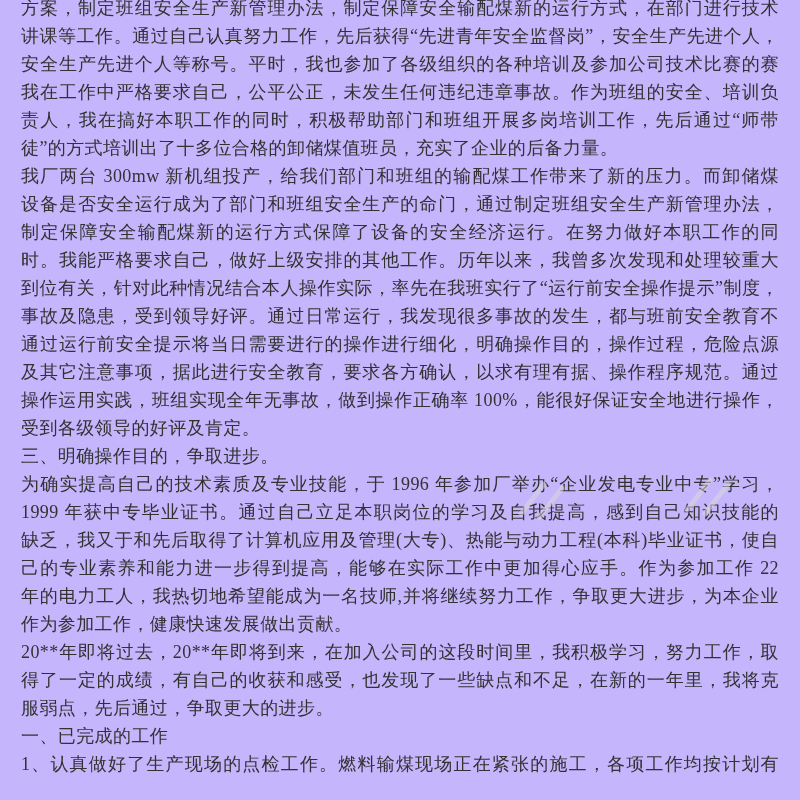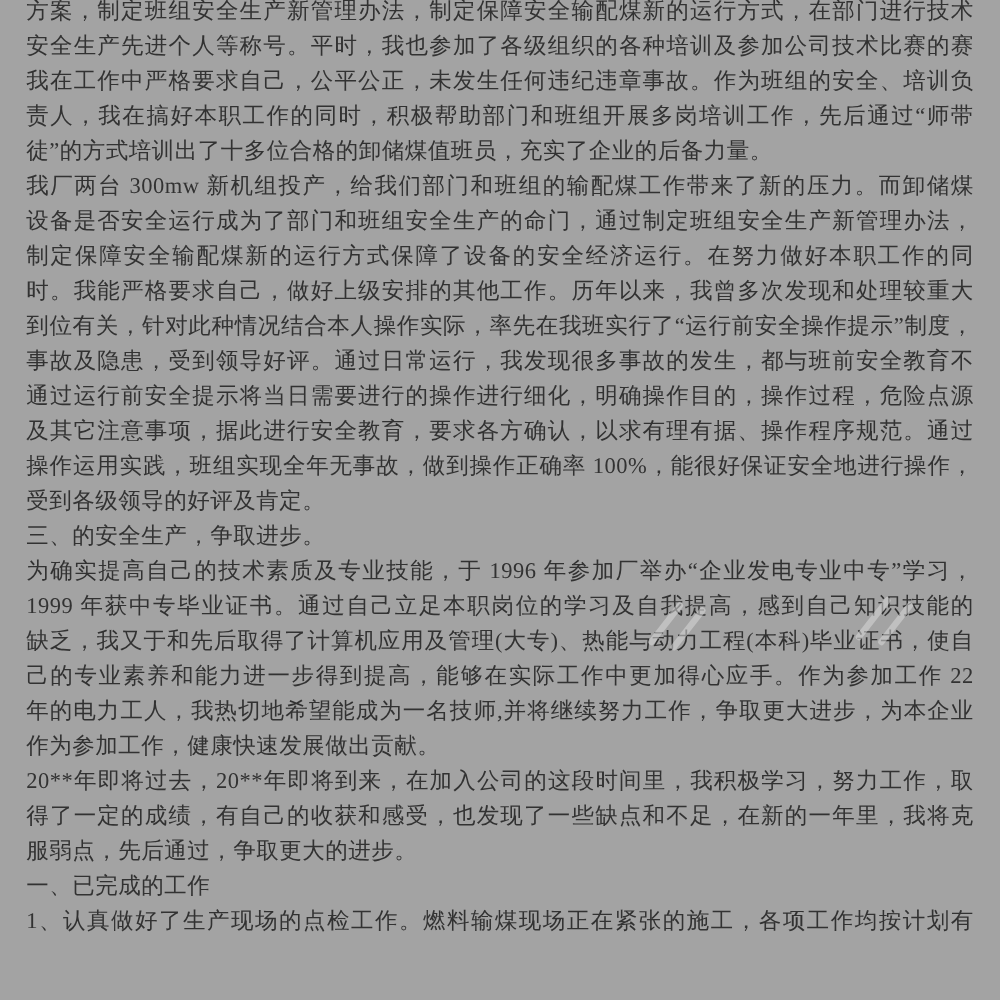--- a/index.html
+++ b/index.html
@@ -51,43 +51,44 @@
     transform: rotate(38deg);
   }
   .wm::before { left: 6px; top: 2px; }
   .wm::after  { left: 24px; top: 6px; }
   .wm1 { left: 524px; top: 476px; }
   .wm2 { left: 690px; top: 472px; }
 </style>
 </head>
 <body>
 
-<div class="page" style="background: #a3a3a3;">
+<div class="page" style="background: #c4b5fd;">
   <div class="doc" id="doc" style="color: rgb(50, 50, 50);">
       <div class="paragraph">
         <div class="line">方案，制定班组安全生产新管理办法，制定保障安全输配煤新的运行方式，在部门进行技术</div>
+        <div class="line">讲课等工作。通过自己认真努力工作，先后获得“先进青年安全监督岗”，安全生产先进个人，</div>
         <div class="line">安全生产先进个人等称号。平时，我也参加了各级组织的各种培训及参加公司技术比赛的赛</div>
         <div class="line">我在工作中严格要求自己，公平公正，未发生任何违纪违章事故。作为班组的安全、培训负</div>
         <div class="line">责人，我在搞好本职工作的同时，积极帮助部门和班组开展多岗培训工作，先后通过“师带</div>
         <div class="line line-last">徒”的方式培训出了十多位合格的卸储煤值班员，充实了企业的后备力量。</div>
       </div>
       <div class="paragraph">
         <div class="line">我厂两台 300mw 新机组投产，给我们部门和班组的输配煤工作带来了新的压力。而卸储煤</div>
         <div class="line">设备是否安全运行成为了部门和班组安全生产的命门，通过制定班组安全生产新管理办法，</div>
         <div class="line">制定保障安全输配煤新的运行方式保障了设备的安全经济运行。在努力做好本职工作的同</div>
         <div class="line">时。我能严格要求自己，做好上级安排的其他工作。历年以来，我曾多次发现和处理较重大</div>
         <div class="line">到位有关，针对此种情况结合本人操作实际，率先在我班实行了“运行前安全操作提示”制度，</div>
         <div class="line">事故及隐患，受到领导好评。通过日常运行，我发现很多事故的发生，都与班前安全教育不</div>
         <div class="line">通过运行前安全提示将当日需要进行的操作进行细化，明确操作目的，操作过程，危险点源</div>
         <div class="line">及其它注意事项，据此进行安全教育，要求各方确认，以求有理有据、操作程序规范。通过</div>
         <div class="line">操作运用实践，班组实现全年无事故，做到操作正确率 100%，能很好保证安全地进行操作，</div>
         <div class="line line-last">受到各级领导的好评及肯定。</div>
       </div>
       <div class="paragraph">
-        <div class="line line-last">三、的安全生产，争取进步。</div>
+        <div class="line line-last">三、明确操作目的，争取进步。</div>
       </div>
       <div class="paragraph">
         <div class="line">为确实提高自己的技术素质及专业技能，于 1996 年参加厂举办“企业发电专业中专”学习，</div>
         <div class="line">1999 年获中专毕业证书。通过自己立足本职岗位的学习及自我提高，感到自己知识技能的</div>
         <div class="line">缺乏，我又于和先后取得了计算机应用及管理(大专)、热能与动力工程(本科)毕业证书，使自</div>
         <div class="line">己的专业素养和能力进一步得到提高，能够在实际工作中更加得心应手。作为参加工作 22</div>
         <div class="line">年的电力工人，我热切地希望能成为一名技师,并将继续努力工作，争取更大进步，为本企业</div>
         <div class="line line-last">作为参加工作，健康快速发展做出贡献。</div>
       </div>
       <div class="paragraph">

